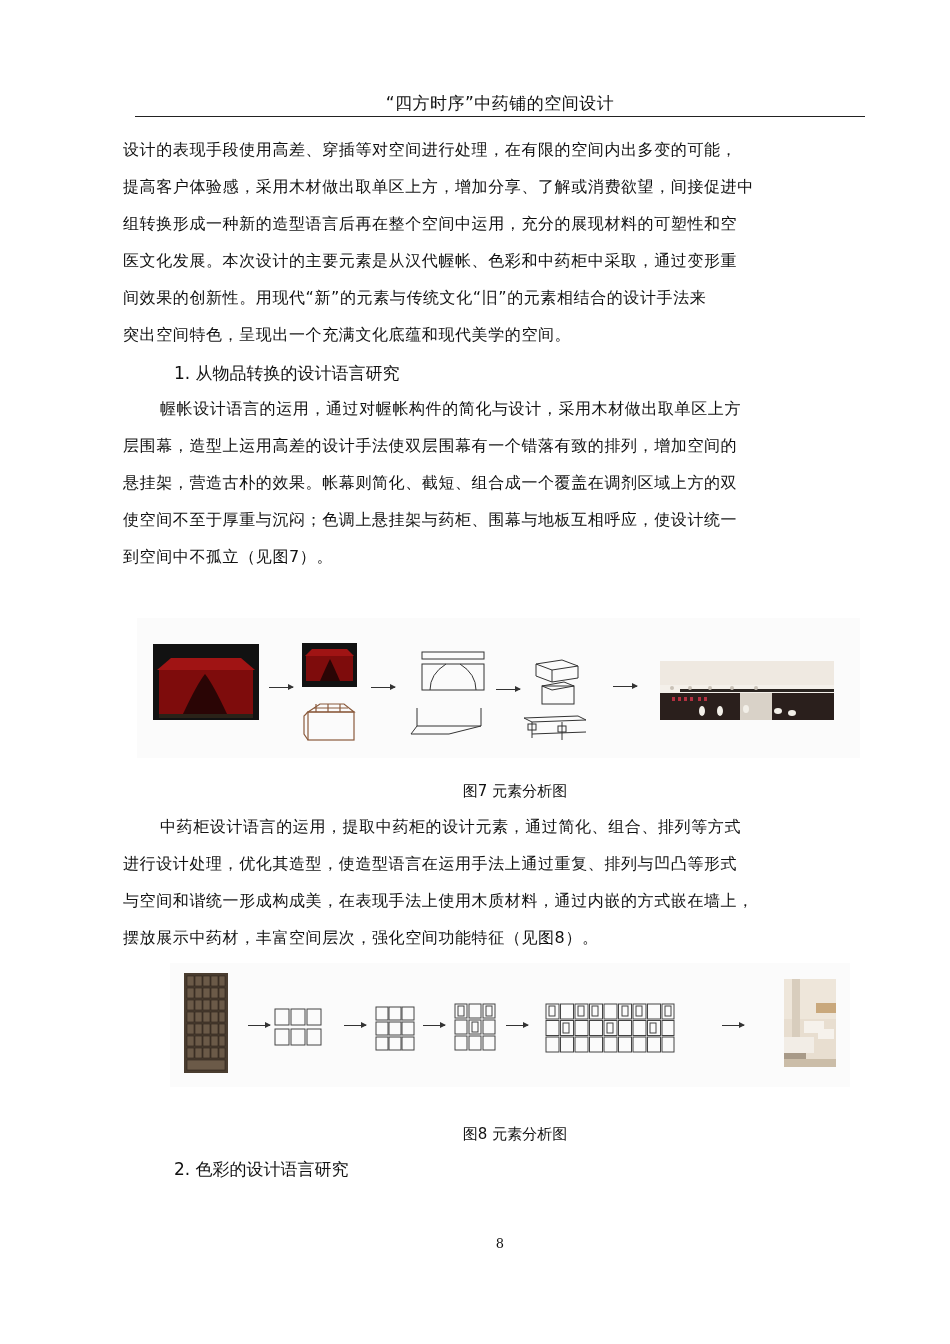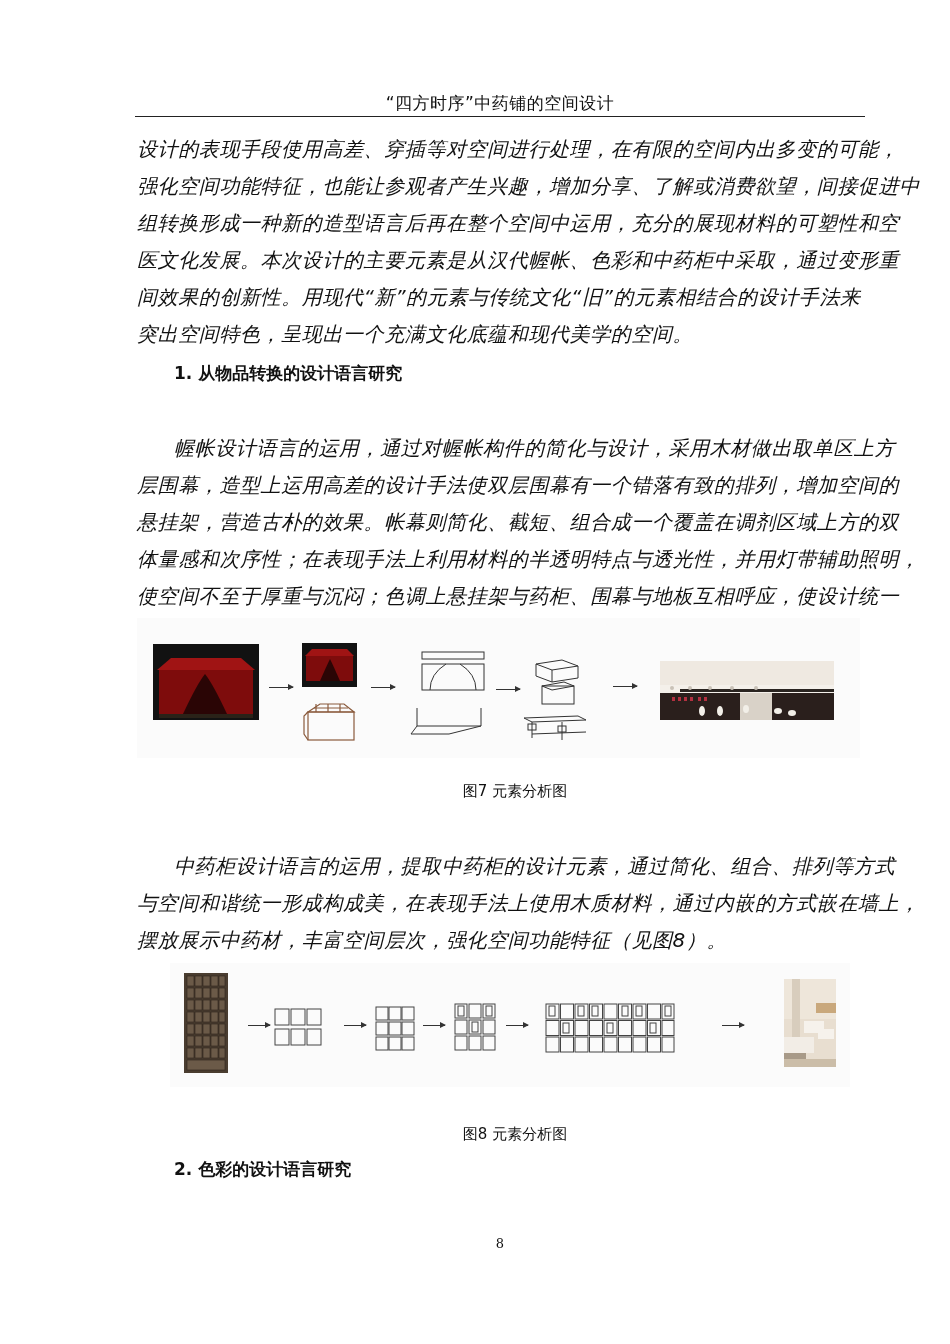--- a/index.html
+++ b/index.html
@@ -2,56 +2,55 @@
 <html><head>
   <meta charset="utf-8">
   <style>
     html, body { margin: 0; padding: 0; background: #ffffff; }
     body { width: 950px; height: 1344px; position: relative; overflow: hidden;
       font-family: "DejaVu Sans", "Liberation Sans", sans-serif; color: #111; }
     .header-title { position: absolute; top: 92px; left: 0; width: 1000px; text-align: center;
       font-size: 17px; letter-spacing: 0.5px; }
     .header-rule { position: absolute; top: 116px; left: 135px; width: 730px; height: 0;
       border-top: 1.5px solid #222; }
-    .para { position: absolute; left: 137px; width: 730px; font-size: 20px; line-height: 37px;
-      letter-spacing: 0.6px; font-style: italic; }
+    .para { position: absolute; left: 123px; width: 730px; font-size: 16px; line-height: 37px;
+      letter-spacing: 0.6px; }
     .line { display: block; white-space: nowrap; }
-    .indent { padding-left: 37px; margin-top: 40px; }
-    .heading { position: absolute; left: 174px; font-size: 17px; font-weight: bold; text-align: center; }
+    .indent { padding-left: 37px; }
+    .heading { position: absolute; left: 174px; font-size: 17px; font-weight: normal; text-align: center; }
     .caption { position: absolute; left: 0; width: 1030px; text-align: center; font-size: 15px; }
     .figure { position: absolute; background: #fbfbfb; }
     .arrow { position: absolute; height: 0; border-top: 1.3px solid #333; }
     .arrow::after { content: ""; position: absolute; right: -1px; top: -4px;
       border-left: 6px solid #333; border-top: 3.5px solid transparent; border-bottom: 3.5px solid transparent; }
     .page-num { position: absolute; top: 1236px; left: 0; width: 1000px; text-align: center;
       font-family: "DejaVu Serif", serif; font-size: 13px; }
     .abs { position: absolute; }
   </style>
 </head>
 <body>
 
 <div class="header-title">“四方时序”中药铺的空间设计</div>
 <div class="header-rule"></div>
 
 <div class="para" style="top:131px;">
   <span class="line">设计的表现手段使用高差、穿插等对空间进行处理，在有限的空间内出多变的可能，</span>
-  <span class="line">强化空间功能特征，也能让参观者产生兴趣，增加分享、了解或消费欲望，间接促进中</span>
+  <span class="line">提高客户体验感，采用木材做出取单区上方，增加分享、了解或消费欲望，间接促进中</span>
   <span class="line">组转换形成一种新的造型语言后再在整个空间中运用，充分的展现材料的可塑性和空</span>
   <span class="line">医文化发展。本次设计的主要元素是从汉代幄帐、色彩和中药柜中采取，通过变形重</span>
   <span class="line">间效果的创新性。用现代“新”的元素与传统文化“旧”的元素相结合的设计手法来</span>
   <span class="line">突出空间特色，呈现出一个充满文化底蕴和现代美学的空间。</span>
 </div>
 
 <div class="heading" style="top:362px;">1. 从物品转换的设计语言研究</div>
 
 <div class="para" style="top:390px;">
   <span class="line indent">幄帐设计语言的运用，通过对幄帐构件的简化与设计，采用木材做出取单区上方</span>
   <span class="line">层围幕，造型上运用高差的设计手法使双层围幕有一个错落有致的排列，增加空间的</span>
   <span class="line">悬挂架，营造古朴的效果。帐幕则简化、截短、组合成一个覆盖在调剂区域上方的双</span>
-  <span class="line">体量感和次序性；在表现手法上利用材料的半透明特点与透光性，并用灯带辅助照明，</span>
   <span class="line">使空间不至于厚重与沉闷；色调上悬挂架与药柜、围幕与地板互相呼应，使设计统一</span>
   <span class="line">到空间中不孤立（见图7）。</span>
 </div>
 
 <div class="figure" style="top:618px; left:137px; width:723px; height:140px;">
 
   <div class="abs" style="left:16px; top:26px; width:106px; height:76px; background:#111;">
     <svg width="106" height="76" viewBox="0 0 106 76">
       <rect width="106" height="76" fill="#121212"></rect>
       <polygon points="18,14 88,14 102,26 4,26" fill="#a01414"></polygon>
@@ -159,20 +158,21 @@
           <circle cx="96" cy="27" r="2"></circle>
         </g>
     </svg>
   </div>
 </div>
 
 <div class="caption" style="top:782px;">图7  元素分析图</div>
 
 <div class="para" style="top:808px;">
   <span class="line indent">中药柜设计语言的运用，提取中药柜的设计元素，通过简化、组合、排列等方式</span>
+  <span class="line">进行设计处理，优化其造型，使造型语言在运用手法上通过重复、排列与凹凸等形式</span>
   <span class="line">与空间和谐统一形成构成美，在表现手法上使用木质材料，通过内嵌的方式嵌在墙上，</span>
   <span class="line">摆放展示中药材，丰富空间层次，强化空间功能特征（见图8）。</span>
 </div>
 
 <div class="figure" style="top:963px; left:170px; width:680px; height:124px;">
 
   <div class="abs" style="left:14px; top:10px; width:44px; height:100px;">
     <svg width="44" height="100" viewBox="0 0 44 100">
       <rect width="44" height="100" fill="#4a3d30"></rect>
       <g fill="#6b5a48" stroke="#2c241c" stroke-width="0.6">

